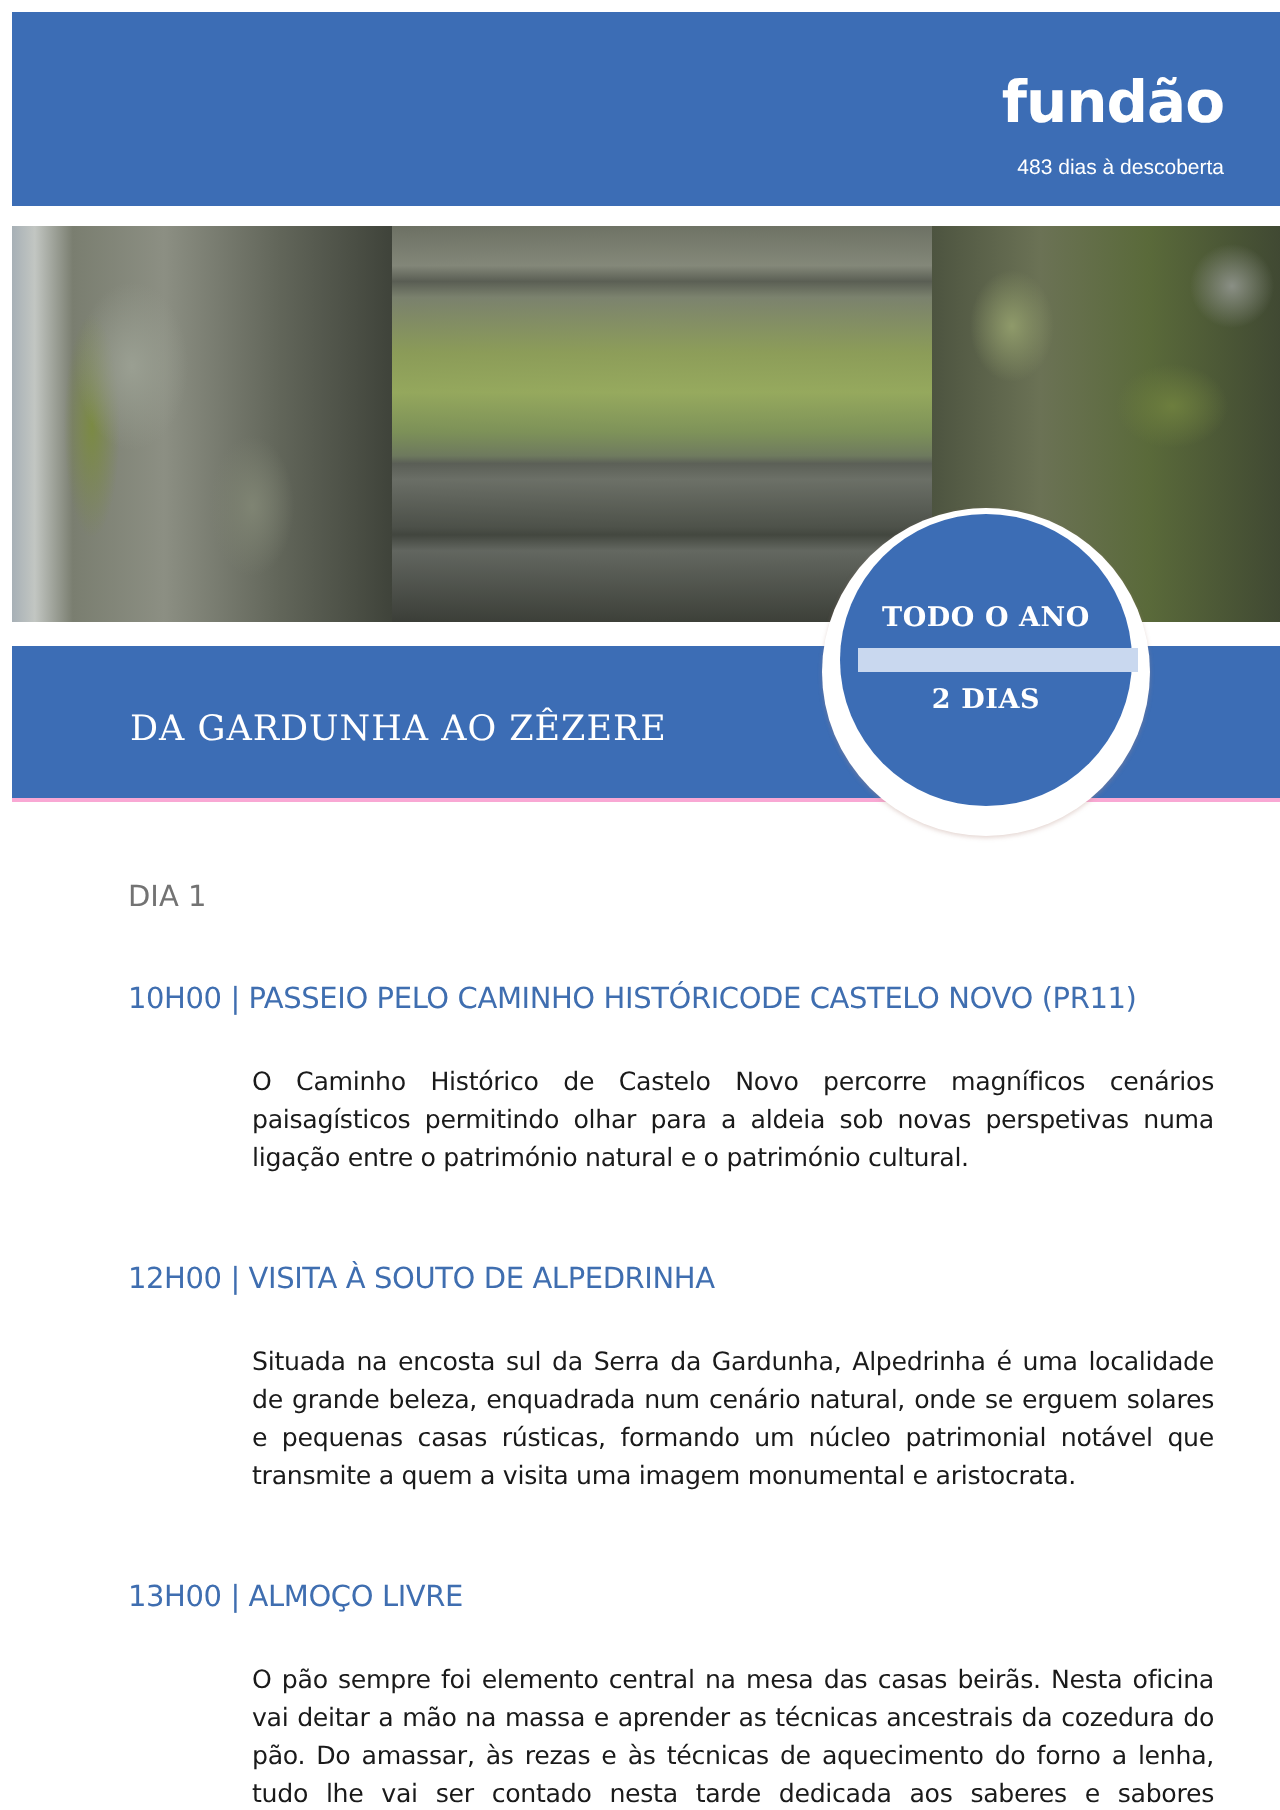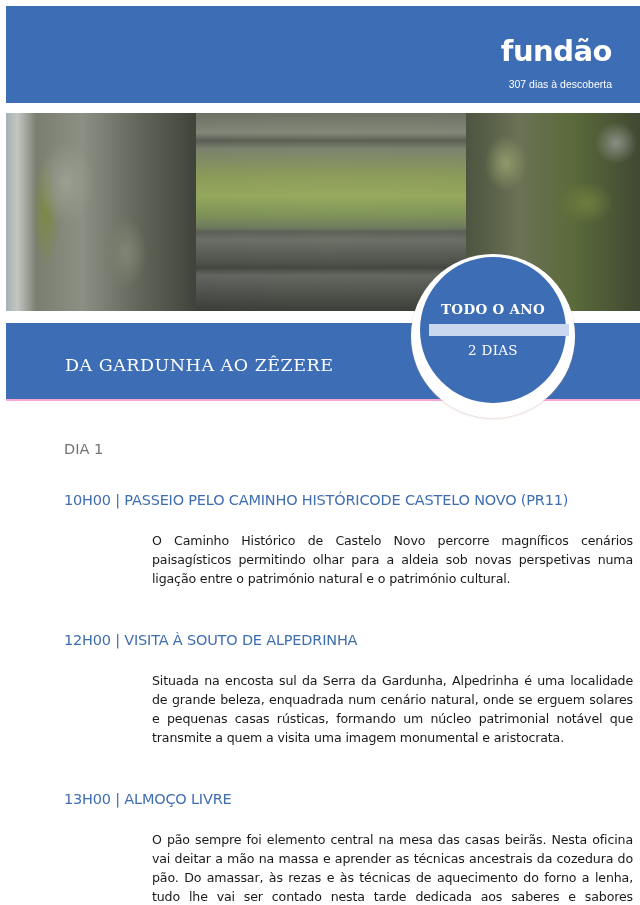--- a/index.html
+++ b/index.html
@@ -39,35 +39,35 @@
       linear-gradient(90deg, #4d5440 0%, #6b7255 30%, #5a6a3a 60%, #3e4632 100%);
   }
 
   .title-band { position: absolute; left: 0; top: 317px; width: 640px; height: 78px; background: #3c6db5; border-bottom: 2px solid #f9a8d4; }
   .title-band-text { position: absolute; left: 53px; top: 26px; color: #fff; font-family: "DejaVu Serif", serif; font-size: 17.5px; letter-spacing: 0.5px; font-weight: normal; }
 
   .badge { position: absolute; left: 405px; top: 248px; width: 164px; height: 164px; border-radius: 50%; background: #fff; box-shadow: 0 1px 2px rgba(180,140,130,0.35); }
   .badge-inner { position: absolute; left: 9px; top: 3px; width: 146px; height: 146px; border-radius: 50%; background: #3c6db5; }
   .badge-line1 { position:absolute; left:0; width:146px; top: 38px; text-align:center; color:#fff; font-family:"DejaVu Serif", serif; font-weight:bold; font-size: 13.5px; letter-spacing:0.3px; }
   .badge-divider { position:absolute; left: 9px; top: 67px; width: 140px; height: 1px; background:#c9d8ef; }
-  .badge-line2 { position:absolute; left:0; width:146px; top: 79px; text-align:center; color:#fff; font-family:"DejaVu Serif", serif; font-weight:normal; font-size: 13.5px; letter-spacing:0.3px; }
+  .badge-line2 { position:absolute; left:0; width:146px; top: 79px; text-align:center; color:#fff; font-family:"DejaVu Serif", serif; font-weight:bold; font-size: 13.5px; letter-spacing:0.3px; }
 
   .content { position: absolute; left: 46px; top: 421px; width: 552px; }
   .day-label { color: #737373; font-family: "DejaVu Sans", sans-serif; font-size: 14.5px; line-height: 21px; }
   .item-heading { color: #3f6eb0; font-family: "DejaVu Sans", sans-serif; font-size: 14.5px; line-height: 21px; white-space: nowrap; letter-spacing: -0.2px; margin-top: 18px; }
-  .item-desc { margin-left: 88px; width: 493px; color: #1a1a1a; font-family: "DejaVu Sans", sans-serif; font-size: 12.6px; line-height: 19px; text-align: justify; margin-top: 8px; letter-spacing: -0.15px; }
+  .item-desc { margin-left: 62px; width: 493px; color: #1a1a1a; font-family: "DejaVu Sans", sans-serif; font-size: 12.6px; line-height: 19px; text-align: justify; margin-top: 8px; letter-spacing: -0.15px; }
   .gap-after-desc { height: 12px; }
 </style>
 </head>
 <body>
 
 <div class="top-bar">
   <div class="logo">
     <span class="logo-word">fundão</span>
-    <span class="logo-tag">307 dias à descoberta</span>
+    <span class="logo-tag">483 dias à descoberta</span>
   </div>
 </div>
 
 <div class="photo">
   <div class="photo-wall-left"></div>
   <div class="photo-steps"></div>
   <div class="photo-wall-right"></div>
 </div>
 
 <div class="title-band">

